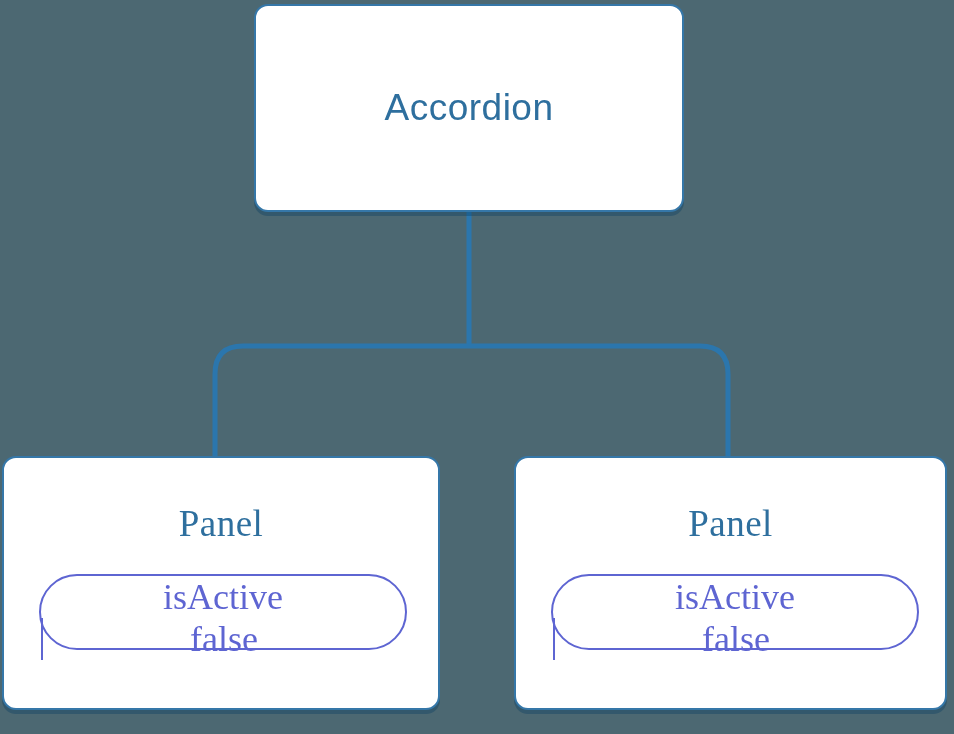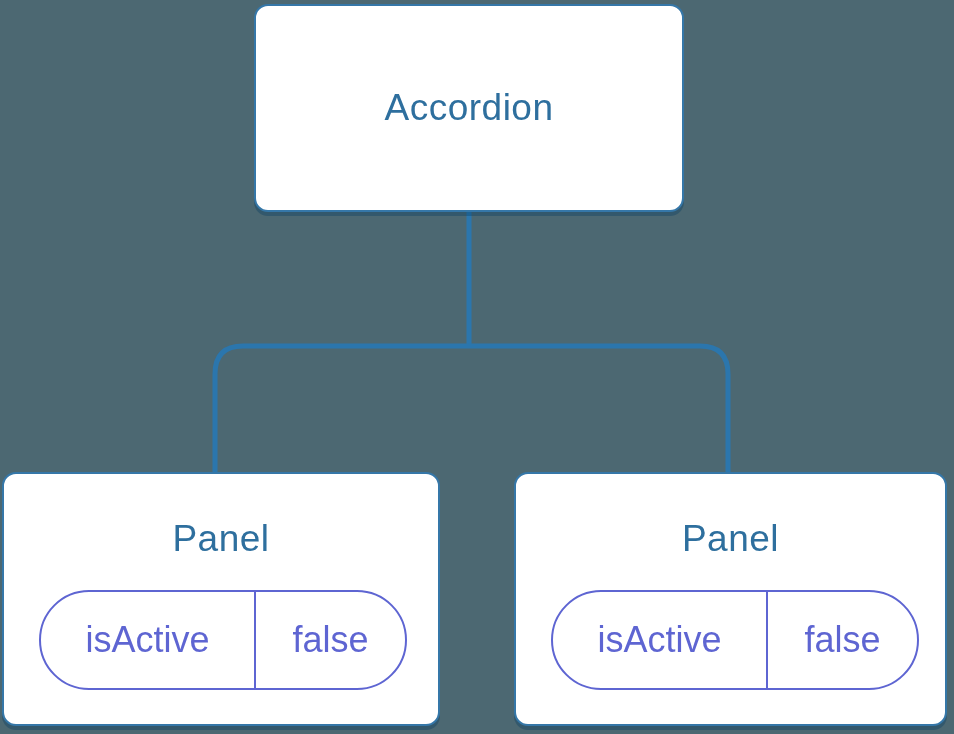--- a/index.html
+++ b/index.html
@@ -33,40 +33,42 @@
     align-items: center;
     justify-content: center;
   }
   .node-title {
     color: #2E6F9E;
     font-size: 37px;
     font-weight: 500;
     letter-spacing: 0.5px;
   }
   .node-panel {
-    top: 472px;
+    top: 456px;
     height: 254px;
+    font-family: Liberation Serif, serif;
   }
   .node-panel.left  { left: 2px;   width: 438px; }
   .node-panel.right { left: 514px; width: 433px; }
   .panel-title {
     position: absolute;
     left: 0; top: 44px;
     width: 100%;
     text-align: center;
   }
   .pill {
     position: absolute;
     left: 35px; top: 116px;
-    width: 368px; height: 100px;
+    width: 368px; height: 76px;
     border: 2.5px solid #5E65D2;
     border-radius: 60px;
     box-sizing: border-box;
     display: flex;
     background: #FFFFFF;
+    flex-direction: column;
   }
   .pill-cell {
     display: flex;
     align-items: center;
     justify-content: center;
     color: #5E65D2;
     font-size: 36px;
     font-weight: 500;
   }
   .pill-cell.name  { flex: 0 0 58.5%; }

